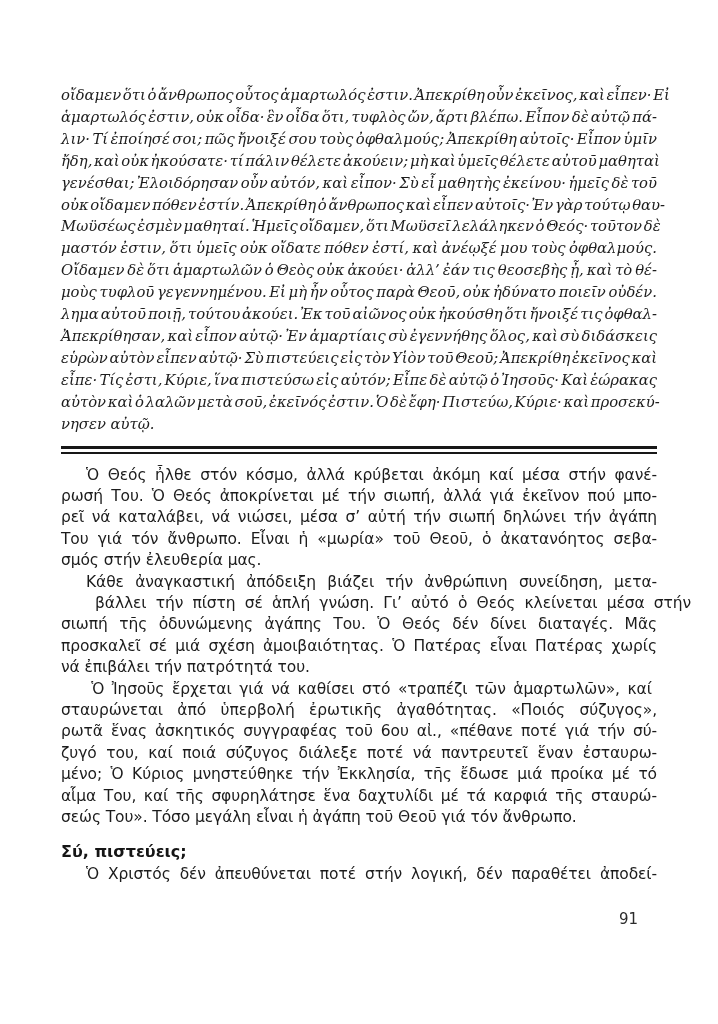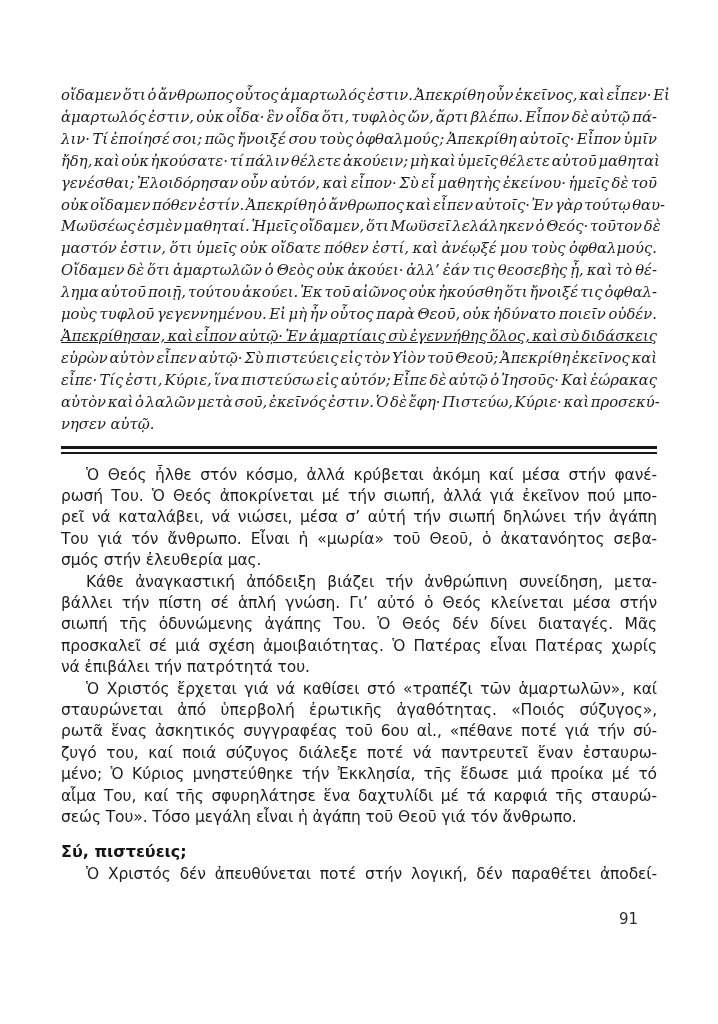--- a/index.html
+++ b/index.html
@@ -65,48 +65,48 @@
     <section class="scripture">
         <div class="textline"><span class="ln" style="word-spacing: -3px;">οἴδαμεν ὅτι ὁ ἄνθρωπος οὗτος ἁμαρτωλός ἐστιν. Ἀπεκρίθη οὖν ἐκεῖνος, καὶ εἶπεν· Εἰ</span></div>
         <div class="textline"><span class="ln" style="word-spacing: -2.48103px;">ἁμαρτωλός ἐστιν, οὐκ οἶδα· ἓν οἶδα ὅτι, τυφλὸς ὤν, ἄρτι βλέπω. Εἶπον δὲ αὐτῷ πά-</span></div>
         <div class="textline"><span class="ln" style="word-spacing: -2.19792px;">λιν· Τί ἐποίησέ σοι; πῶς ἤνοιξέ σου τοὺς ὀφθαλμούς; Ἀπεκρίθη αὐτοῖς· Εἶπον ὑμῖν</span></div>
         <div class="textline"><span class="ln" style="word-spacing: -3px;">ἤδη, καὶ οὐκ ἠκούσατε· τί πάλιν θέλετε ἀκούειν; μὴ καὶ ὑμεῖς θέλετε αὐτοῦ μαθηταὶ</span></div>
         <div class="textline"><span class="ln" style="word-spacing: -2.14583px; text-align: center;">γενέσθαι; Ἐλοιδόρησαν οὖν αὐτόν, καὶ εἶπον· Σὺ εἶ μαθητὴς ἐκείνου· ἡμεῖς δὲ τοῦ</span></div>
         <div class="textline"><span class="ln" style="word-spacing: -3px;">οὐκ οἴδαμεν πόθεν ἐστίν. Ἀπεκρίθη ὁ ἄνθρωπος καὶ εἶπεν αὐτοῖς· Ἐν γὰρ τούτῳ θαυ-</span></div>
         <div class="textline"><span class="ln" style="word-spacing: -3px;">Μωϋσέως ἐσμὲν μαθηταί. Ἡμεῖς οἴδαμεν, ὅτι Μωϋσεῖ λελάληκεν ὁ Θεός· τοῦτον δὲ</span></div>
         <div class="textline"><span class="ln" style="word-spacing: -1.21745px;">μαστόν ἐστιν, ὅτι ὑμεῖς οὐκ οἴδατε πόθεν ἐστί, καὶ ἀνέῳξέ μου τοὺς ὀφθαλμούς.</span></div>
         <div class="textline"><span class="ln" style="word-spacing: -1.77812px;">Οἴδαμεν δὲ ὅτι ἁμαρτωλῶν ὁ Θεὸς οὐκ ἀκούει· ἀλλ’ ἐάν τις θεοσεβὴς ᾖ, καὶ τὸ θέ-</span></div>
+        <div class="textline"><span class="ln" style="word-spacing: -2.00521px;">μοὺς τυφλοῦ γεγεννημένου. Εἰ μὴ ἦν οὗτος παρὰ Θεοῦ, οὐκ ἠδύνατο ποιεῖν οὐδέν.</span></div>
         <div class="textline"><span class="ln" style="word-spacing: -2.70072px;">λημα αὐτοῦ ποιῇ, τούτου ἀκούει. Ἐκ τοῦ αἰῶνος οὐκ ἠκούσθη ὅτι ἤνοιξέ τις ὀφθαλ-</span></div>
-        <div class="textline"><span class="ln" style="word-spacing: -2.00521px;">μοὺς τυφλοῦ γεγεννημένου. Εἰ μὴ ἦν οὗτος παρὰ Θεοῦ, οὐκ ἠδύνατο ποιεῖν οὐδέν.</span></div>
-        <div class="textline"><span class="ln" style="word-spacing: -2.32955px; text-decoration: underline;">Ἀπεκρίθησαν, καὶ εἶπον αὐτῷ· Ἐν ἁμαρτίαις σὺ ἐγεννήθης ὅλος, καὶ σὺ διδάσκεις</span></div>
+        <div class="textline"><span class="ln" style="word-spacing: -2.32955px;">Ἀπεκρίθησαν, καὶ εἶπον αὐτῷ· Ἐν ἁμαρτίαις σὺ ἐγεννήθης ὅλος, καὶ σὺ διδάσκεις</span></div>
         <div class="textline"><span class="ln" style="word-spacing: -2.88822px;">εὑρὼν αὐτὸν εἶπεν αὐτῷ· Σὺ πιστεύεις εἰς τὸν Υἱὸν τοῦ Θεοῦ; Ἀπεκρίθη ἐκεῖνος καὶ</span></div>
         <div class="textline"><span class="ln" style="word-spacing: -2.42969px;">εἶπε· Τίς ἐστι, Κύριε, ἵνα πιστεύσω εἰς αὐτόν; Εἶπε δὲ αὐτῷ ὁ Ἰησοῦς· Καὶ ἑώρακας</span></div>
         <div class="textline"><span class="ln" style="word-spacing: -3px;">αὐτὸν καὶ ὁ λαλῶν μετὰ σοῦ, ἐκεῖνός ἐστιν. Ὁ δὲ ἔφη· Πιστεύω, Κύριε· καὶ προσεκύ-</span></div>
         <div class="textline"><span class="ln" style="word-spacing: 0px;">νησεν αὐτῷ.</span></div>
       </section>
 
     <div class="divider"></div>
 
     <section class="bodytext">
       <div class="para">
           <div class="textline indent"><span class="ln" style="word-spacing: 3.82102px;">Ὁ Θεός ἦλθε στόν κόσμο, ἀλλά κρύβεται ἀκόμη καί μέσα στήν φανέ-</span></div>
           <div class="textline"><span class="ln" style="word-spacing: 3.28125px;">ρωσή Του. Ὁ Θεός ἀποκρίνεται μέ τήν σιωπή, ἀλλά γιά ἐκεῖνον πού μπο-</span></div>
           <div class="textline"><span class="ln" style="word-spacing: 2.82161px;">ρεῖ νά καταλάβει, νά νιώσει, μέσα σ’ αὐτή τήν σιωπή δηλώνει τήν ἀγάπη</span></div>
           <div class="textline"><span class="ln" style="word-spacing: 4.29403px;">Του γιά τόν ἄνθρωπο. Εἶναι ἡ «μωρία» τοῦ Θεοῦ, ὁ ἀκατανόητος σεβα-</span></div>
           <div class="textline"><span class="ln" style="word-spacing: 0px;">σμός στήν ἐλευθερία μας.</span></div>
         </div>
       <div class="para">
           <div class="textline indent"><span class="ln" style="word-spacing: 6.45536px;">Κάθε ἀναγκαστική ἀπόδειξη βιάζει τήν ἀνθρώπινη συνείδηση, μετα-</span></div>
-          <div class="textline"><span class="ln" style="word-spacing: 4.40495px;">βάλλει τήν πίστη σέ ἁπλή γνώση. Γι’ αὐτό ὁ Θεός κλείνεται μέσα στήν</span></div>
+          <div class="textline"><span class="ln" style="word-spacing: 4.40495px; margin-left: 34px;">βάλλει τήν πίστη σέ ἁπλή γνώση. Γι’ αὐτό ὁ Θεός κλείνεται μέσα στήν</span></div>
           <div class="textline"><span class="ln" style="word-spacing: 6.6875px;">σιωπή τῆς ὀδυνώμενης ἀγάπης Του. Ὁ Θεός δέν δίνει διαταγές. Μᾶς</span></div>
           <div class="textline"><span class="ln" style="word-spacing: 3.3941px;">προσκαλεῖ σέ μιά σχέση ἀμοιβαιότητας. Ὁ Πατέρας εἶναι Πατέρας χωρίς</span></div>
           <div class="textline"><span class="ln" style="word-spacing: 0px;">νά ἐπιβάλει τήν πατρότητά του.</span></div>
         </div>
       <div class="para">
-          <div class="textline indent"><span class="ln" style="word-spacing: 2.8125px;">Ὁ Χριστός ἔρχεται γιά νά καθίσει στό «τραπέζι τῶν ἁμαρτωλῶν», καί</span></div>
+          <div class="textline indent"><span class="ln" style="word-spacing: 2.8125px;">Ὁ Ἰησοῦς ἔρχεται γιά νά καθίσει στό «τραπέζι τῶν ἁμαρτωλῶν», καί</span></div>
           <div class="textline"><span class="ln" style="word-spacing: 9.63021px;">σταυρώνεται ἀπό ὑπερβολή ἐρωτικῆς ἀγαθότητας. «Ποιός σύζυγος»,</span></div>
           <div class="textline"><span class="ln" style="word-spacing: 3.16051px;">ρωτᾶ ἕνας ἀσκητικός συγγραφέας τοῦ 6ου αἰ., «πέθανε ποτέ γιά τήν σύ-</span></div>
           <div class="textline"><span class="ln" style="word-spacing: 4.82031px;">ζυγό του, καί ποιά σύζυγος διάλεξε ποτέ νά παντρευτεῖ ἕναν ἐσταυρω-</span></div>
           <div class="textline"><span class="ln" style="word-spacing: 3.64062px;">μένο; Ὁ Κύριος μνηστεύθηκε τήν Ἐκκλησία, τῆς ἔδωσε μιά προίκα μέ τό</span></div>
           <div class="textline"><span class="ln" style="word-spacing: 2.80966px;">αἷμα Του, καί τῆς σφυρηλάτησε ἕνα δαχτυλίδι μέ τά καρφιά τῆς σταυρώ-</span></div>
           <div class="textline"><span class="ln" style="word-spacing: 0px;">σεώς Του». Τόσο μεγάλη εἶναι ἡ ἀγάπη τοῦ Θεοῦ γιά τόν ἄνθρωπο.</span></div>
         </div>
 
       <h2 class="heading">Σύ, πιστεύεις;</h2>
 

